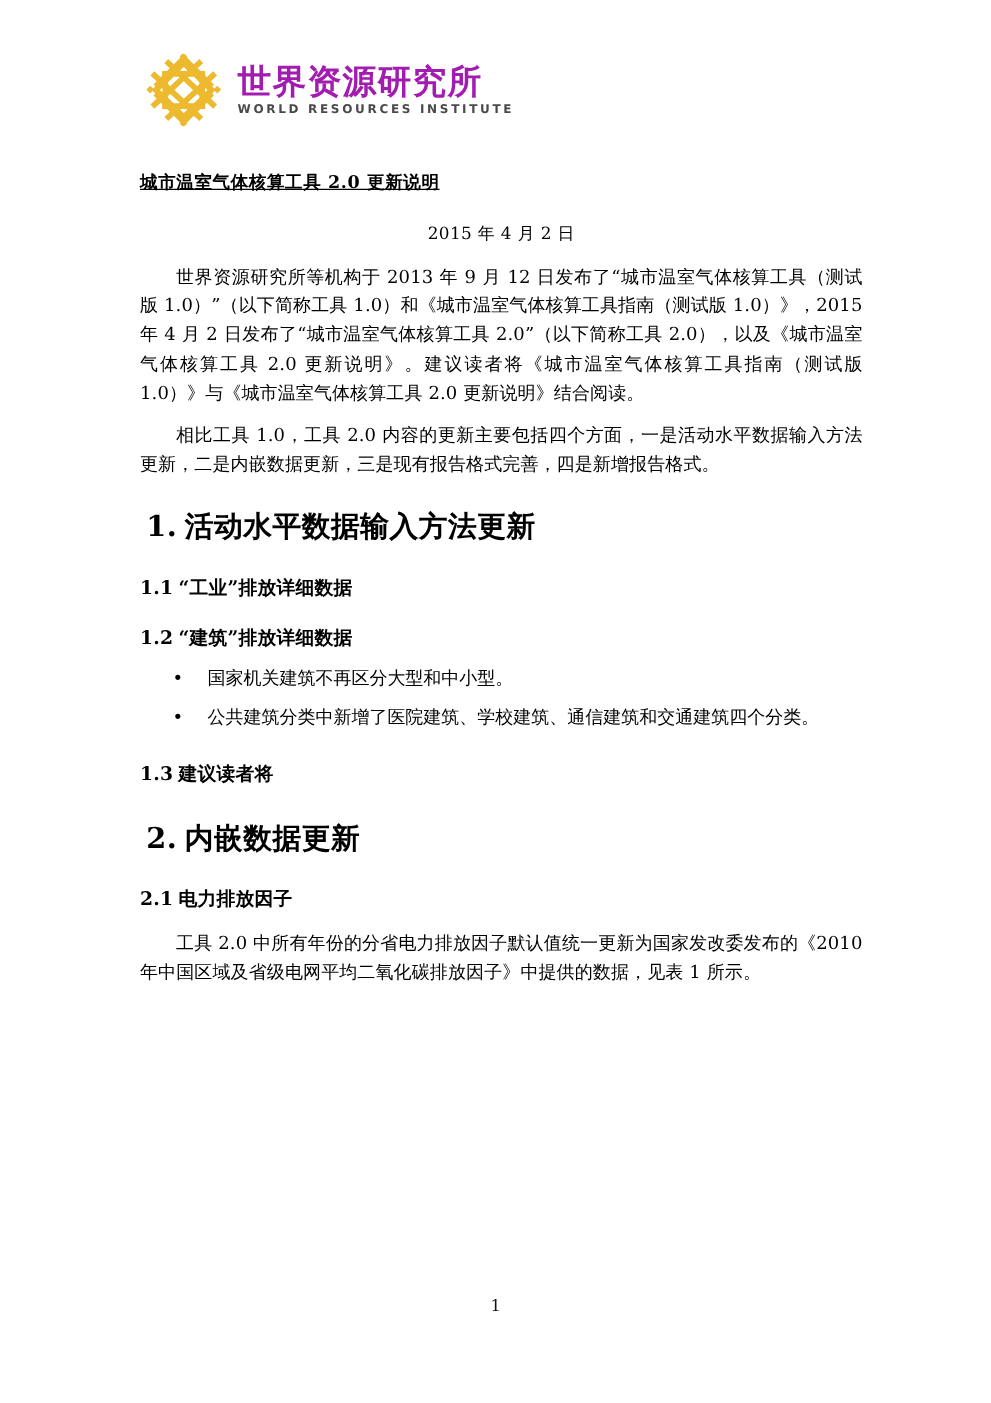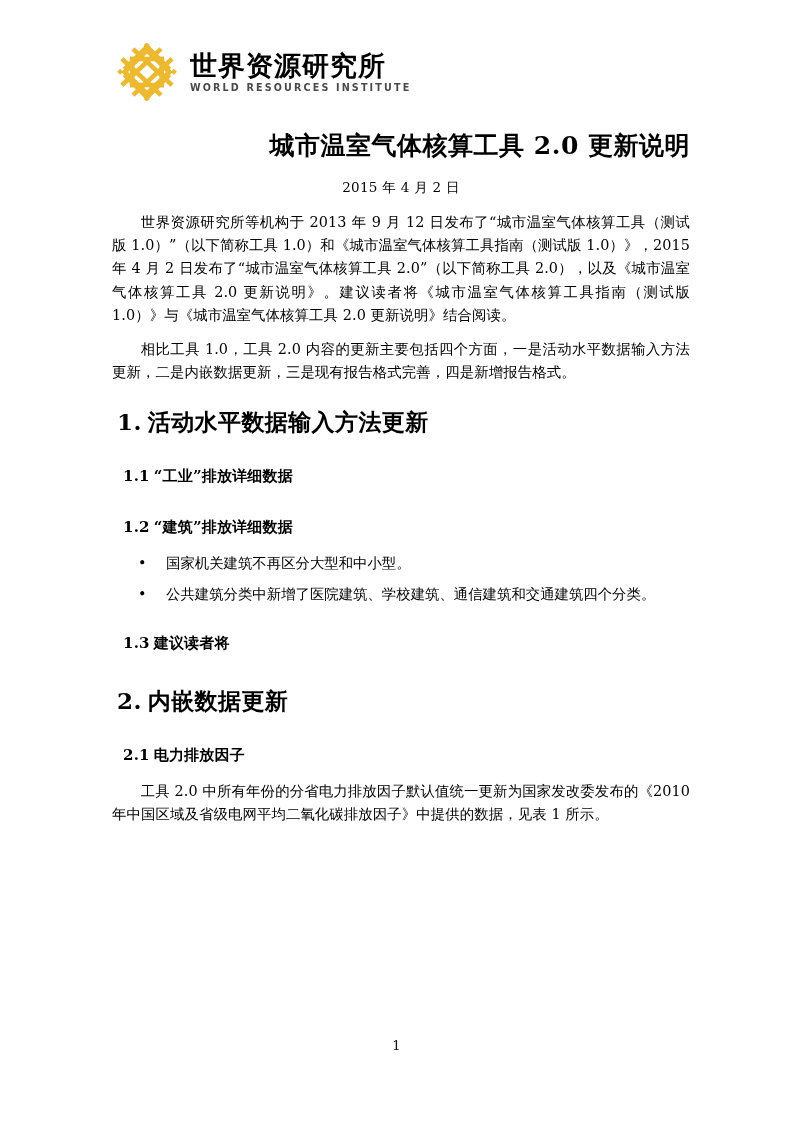--- a/index.html
+++ b/index.html
@@ -48,42 +48,43 @@
     display: flex;
     flex-direction: column;
     justify-content: center;
   }
   .logo-cn {
     font-family: "DejaVu Serif", "Liberation Serif", serif;
     font-size: 27px;
     line-height: 29px;
     letter-spacing: 1px;
     font-weight: 700;
-    color: #000000;
+    color: #a21caf;
     white-space: nowrap;
   }
   .logo-en {
     font-family: "DejaVu Sans", "Liberation Sans", sans-serif;
     font-size: 9.6px;
     line-height: 12px;
     letter-spacing: 2.15px;
     color: #4a4a4a;
     white-space: nowrap;
     margin-top: 2px;
     font-weight: 600;
   }
 
   
   .doc-title {
-    text-align: right;
-    font-size: 25px;
+    text-align: left;
+    font-size: 14px;
     line-height: 30px;
     font-weight: 700;
     margin-top: 26px;
     letter-spacing: 0.5px;
+    text-decoration: underline;
   }
   .doc-date {
     text-align: center;
     font-size: 13.5px;
     line-height: 20px;
     margin-top: 16px;
     letter-spacing: 0.3px;
   }
 
   
@@ -105,21 +106,21 @@
     font-weight: 700;
     margin: 5px;
     padding-top: 20px;
     padding-bottom: 4px;
     letter-spacing: 0.4px;
   }
   h3.h2 {
     font-size: 15px;
     line-height: 24px;
     font-weight: 700;
-    margin: 11px;
+    margin: 0;
     padding-top: 14px;
     padding-bottom: 2px;
     letter-spacing: 0.2px;
   }
   .num { margin-right: 6px; }
   .num-sub { margin-right: 4px; }
 
   
   ul.bullets {
     list-style: none;

